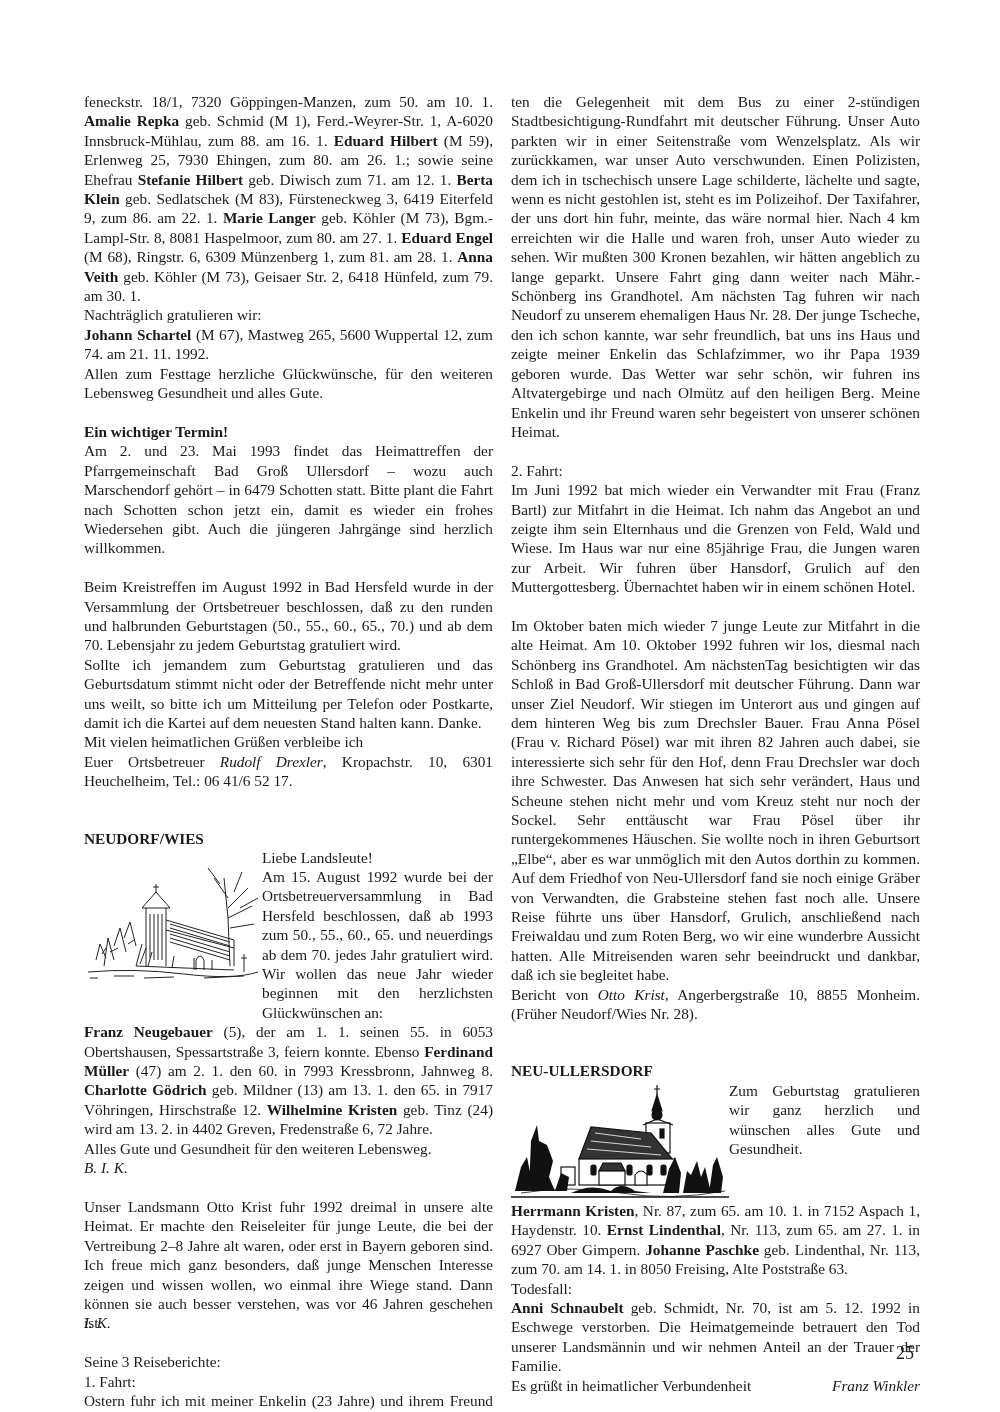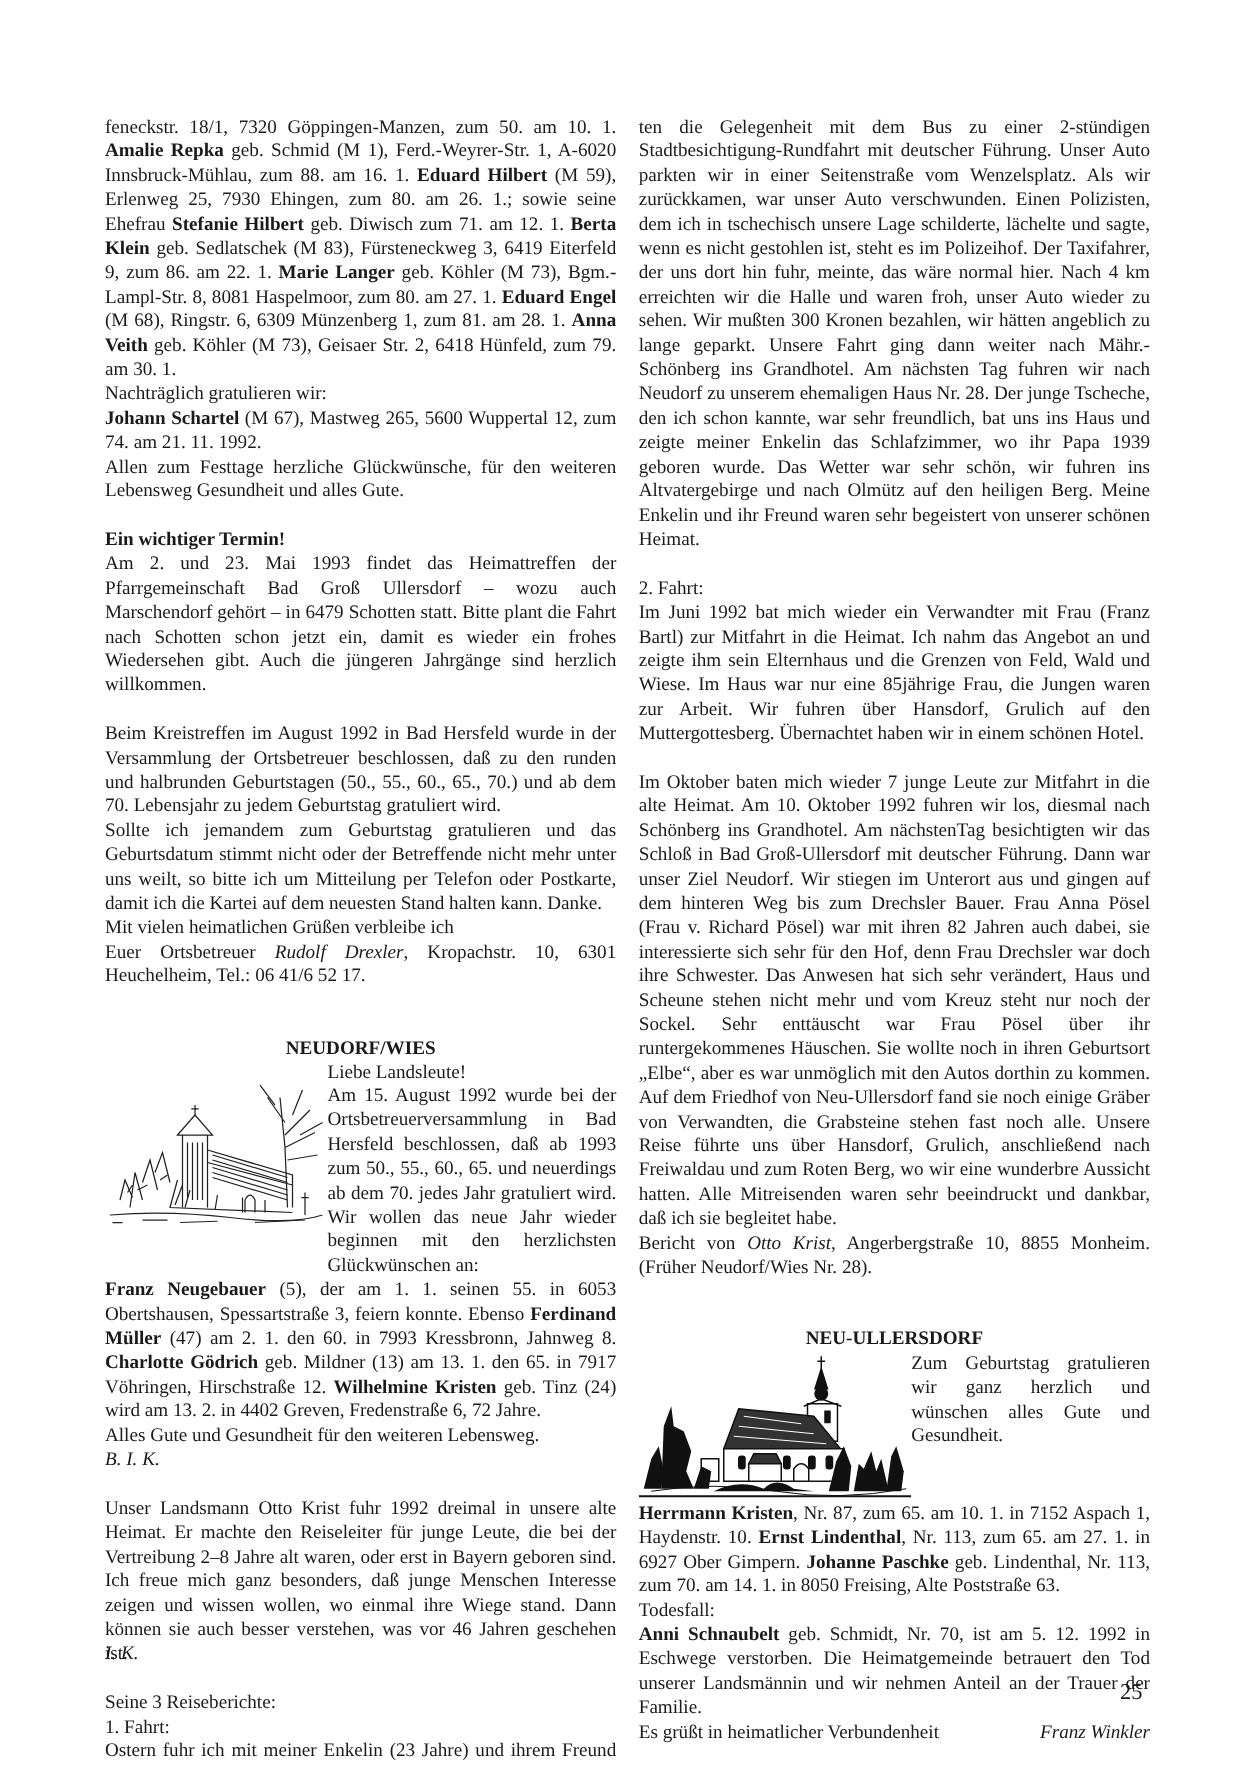--- a/index.html
+++ b/index.html
@@ -10,21 +10,21 @@
   }
   .col { position: absolute; top: 92px; width: 409px; }
   .col.left { left: 84px; }
   .col.right { left: 511px; }
   p { margin: 0; text-align: justify; hyphens: manual; }
   p.left { text-align: left; }
   .gap { height: 19.4px; }
   .gap-lg { height: 38px; }
   b { font-weight: bold; }
   i { font-style: italic; }
-  .section-title { font-weight: bold; text-align: center; margin: 0; }
+  .section-title { font-weight: bold; margin: 0; }
   .right-sig { text-align: left; font-style: italic; }
   .sig-row { display: flex; justify-content: space-between; }
   .wrap-box { display: flex; }
   .wrap-box .illus { flex: none; }
   .wrap-box .wrap-text { flex: 1; }
   .pageno { position: absolute; left: 896px; top: 1344px; font-size: 18px; }
   svg { display: block; }
 </style>
 </head>
 <body>

